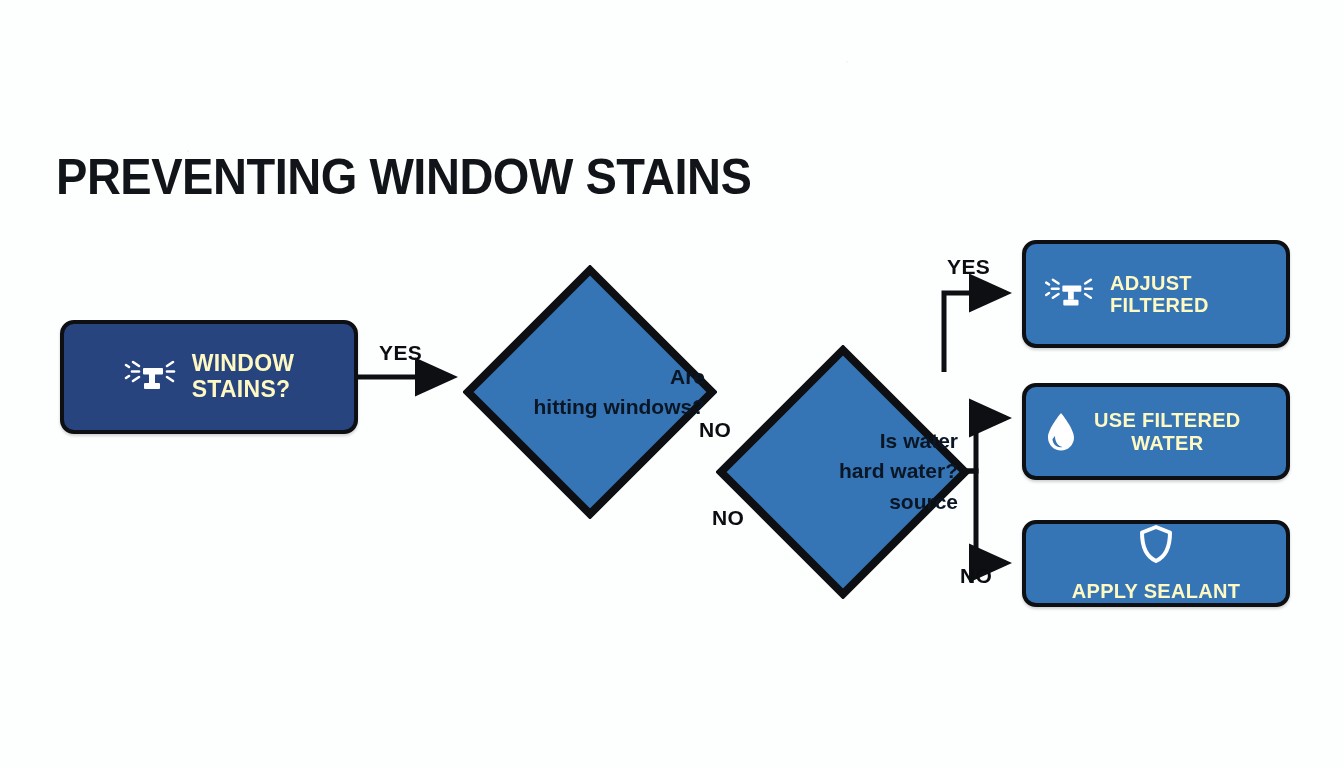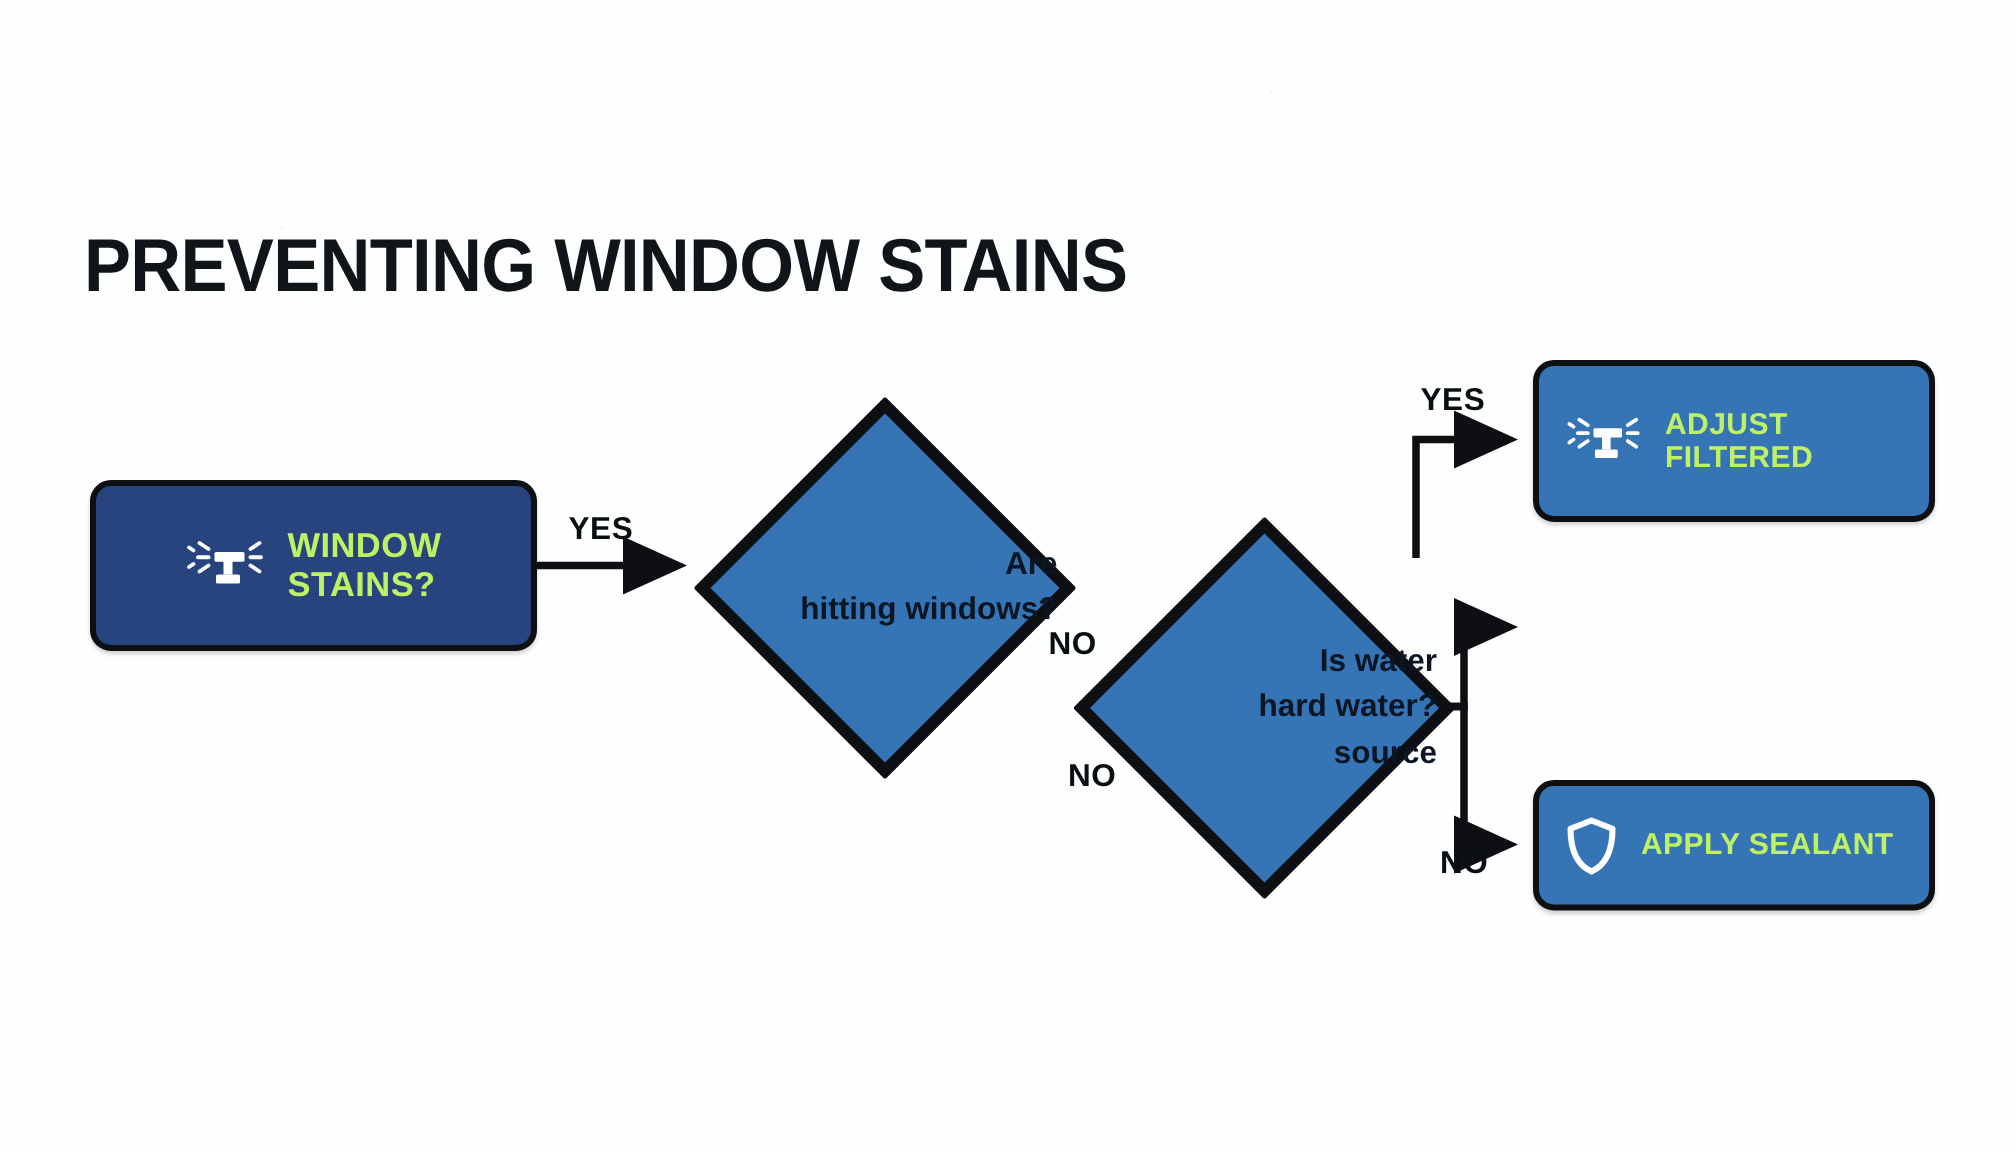--- a/index.html
+++ b/index.html
@@ -49,21 +49,21 @@
     box-shadow: 0 2px 3px rgba(0,0,0,.18);
   }
   .node-box.start { background: #27447e; justify-content: center; }
   .node-box.result { background: #3574b5; }
 
   .node-label {
     font-size: 23px;
     font-weight: 700;
     line-height: 1.12;
     letter-spacing: .3px;
-    color: #bef264;
+    color: #fef9c3;
   }
   .node-label.small { font-size: 20px; }
 
   .node-icon { flex: 0 0 auto; display: block; }
 
   
   .diamond-wrap { position: absolute; }
   .diamond-shape {
     position: absolute; left: 0; top: 0;
     width: 100%; height: 100%;
@@ -179,22 +179,32 @@
         <line x1="43" y1="9" x2="49" y2="5"></line>
         <line x1="43" y1="20" x2="49" y2="24"></line>
       </g>
     </svg>
     <div class="node-label small">
       <div>ADJUST</div>
       <div>FILTERED</div>
     </div>
   </div>
 
-
-  <div class="node-box result" style="left:1022px; top:520px; width:268px; height:87px;">
+  <div class="node-box result" style="left:1022px; top:383px; width:268px; height:97px;">
+    <svg class="node-icon" width="34" height="42" viewBox="0 0 34 42">
+      <path d="M17 2 C17 2 30 17.5 30 26.5 A13 13 0 0 1 4 26.5 C4 17.5 17 2 17 2 Z" fill="#fff"></path>
+      <path d="M11 25 C11 31 14 35 18.5 36 C13 37.5 8.5 33 8.5 28 Z" fill="#3574b5"></path>
+    </svg>
+    <div class="node-label small">
+      <div>USE FILTERED</div>
+      <div style="text-align:center;">WATER</div>
+    </div>
+  </div>
+
+  <div class="node-box result" style="left:1022px; top:520px; width:268px; height:87px;flex-direction:column;">
     <svg class="node-icon" width="34" height="40" viewBox="0 0 34 40">
       <path d="M17 3 L31 8.5 C31 22 27 32.5 17 37 C7 32.5 3 22 3 8.5 Z" fill="none" stroke="#fff" stroke-width="4" stroke-linejoin="round"></path>
     </svg>
     <div class="node-label small">
       <div>APPLY SEALANT</div>
     </div>
   </div>
 
   <div class="edge-label" style="left:379px; top:341px;">YES</div>
 

